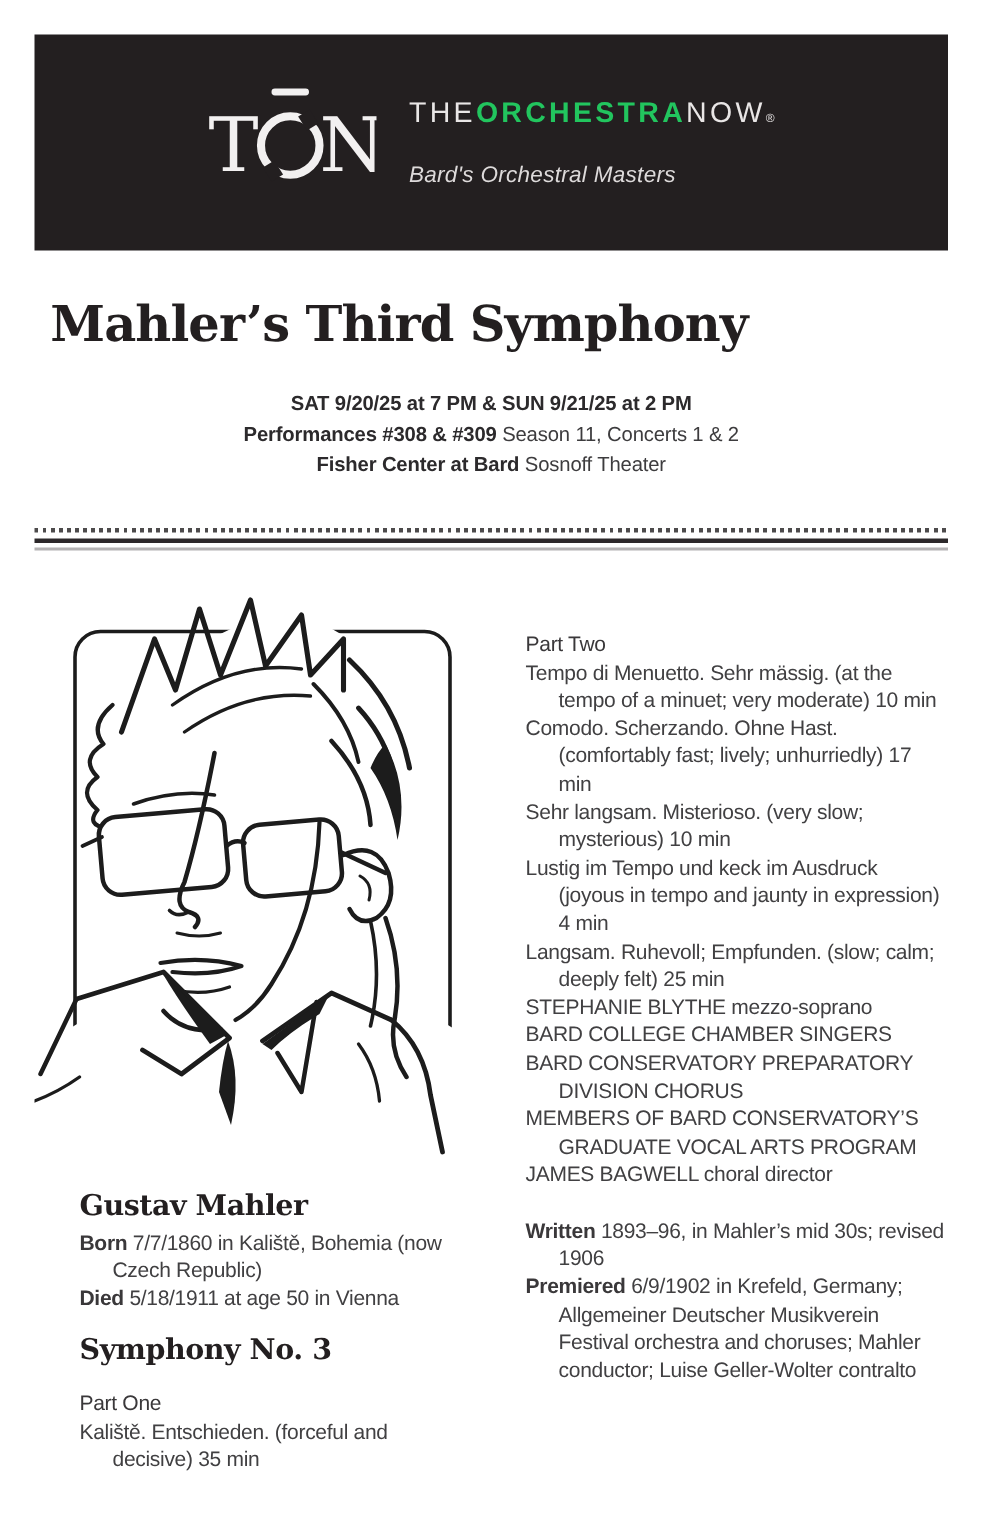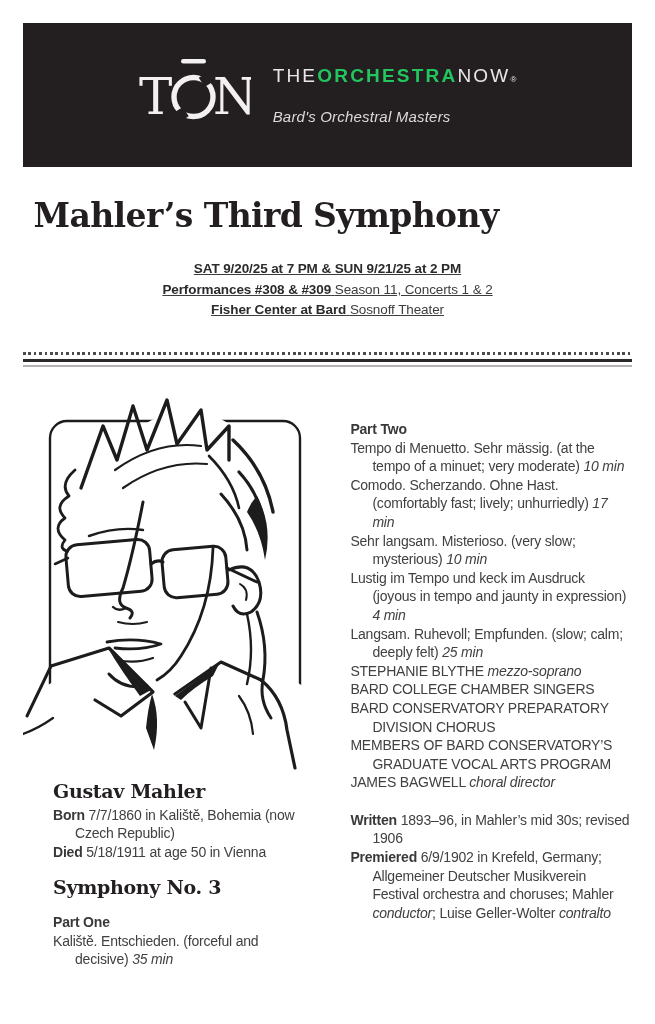--- a/index.html
+++ b/index.html
@@ -24,50 +24,50 @@
   .brand-line .reg { font-size: 8px; letter-spacing: 0; vertical-align: baseline; }
   .brand-tagline { font-size: 15px; font-style: italic; color: #dddada; margin-top: 21px; letter-spacing: .2px; }
 
   
   .title-wrap { position: absolute; left: 0; top: 196px; width: 532px; text-align: center; }
   .program-title {
     font-family: "DejaVu Serif", "Liberation Serif", serif;
     font-weight: 700; font-size: 33px; letter-spacing: -0.6px; color: #231f20;
   }
   .event-info { position: absolute; left: 0; top: 259px; width: 655px; text-align: center;
-    font-size: 13.5px; line-height: 20.5px; letter-spacing: -0.1px; color: #3d3c3e; text-decoration: underline; }
+    font-size: 13.5px; line-height: 20.5px; letter-spacing: -0.1px; color: #3d3c3e; }
   .event-info b { font-weight: 700; color: #2c2a2c; }
 
   
   .rule-group { position: absolute; left: 23px; top: 352px; width: 609px; }
   .rule-dotted { height: 2.5px;
     background-image: repeating-linear-gradient(90deg, #4d4b4c 0 2.6px, transparent 2.6px 5.4px); }
   .rule-dark { height: 3.2px; background: #2c282a; margin-top: 4.6px; }
   .rule-gray { height: 1.8px; background: #b4b2b3; margin-top: 2.6px; }
 
   
   .columns { position: absolute; left: 23px; top: 384px; width: 609px; display: flex; }
   .col-left { width: 312px; }
   .col-right { width: 284px; margin-left: 18px; padding-top: 36px; }
 
   .portrait-box { width: 296px; height: 374px; margin-top: 12px; }
 
   .body-text { font-size: 14px; line-height: 18.6px; letter-spacing: -0.2px; color: #414042; }
   .hang { padding-left: 22px; text-indent: -22px; }
-  .i { font-style: italic; }
+  .i { }
   b, .b { font-weight: 700; color: #3a383a; }
 
-  .composer-block { margin-left: 30px; margin-top: 8px; width: 256px; }
+  .composer-block { margin-left: 30px; margin-top: 20px; width: 256px; }
   .serif-head {
     font-family: "DejaVu Serif", "Liberation Serif", serif;
     font-weight: 700; font-size: 19px; letter-spacing: -0.3px; color: #231f20;
   }
   .composer-name { margin-bottom: 5px; }
   .work-title { margin-top: 17px; margin-bottom: 16px; }
-  .part-heading { font-weight: 700; color: #3a383a; }
+  .part-heading { font-weight: 400; color: #3a383a; }
 
   .movement-list div { }
   .performers { }
   .facts { margin-top: 19px; }
 </style>
 </head>
 <body>
 
 <div class="page">
 

